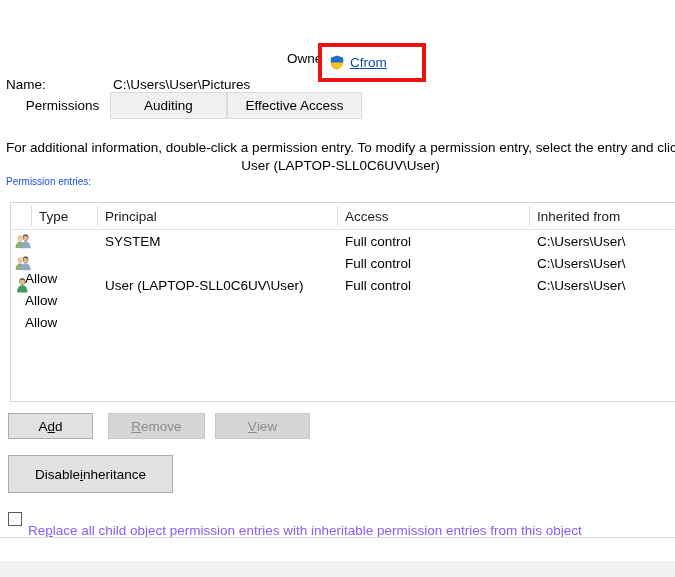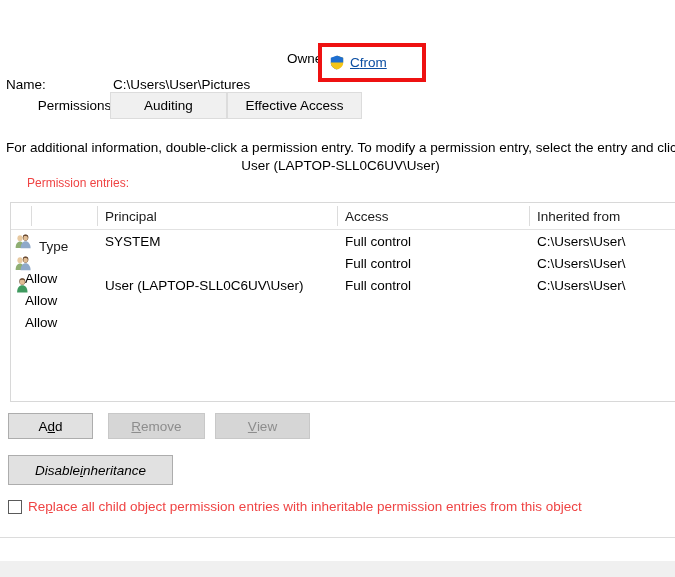--- a/index.html
+++ b/index.html
@@ -114,21 +114,21 @@
   .tab.inactive {
     background: #f0f0f0;
     border: 1px solid #dcdcdc;
     border-bottom: 1px solid #dcdcdc;
   }
   .tab.active {
     background: #ffffff;
     border: none;
     font-weight: 400;
   }
-  .tab-permissions { left: 16px;   width: 110px; padding-left: 7px; }
+  .tab-permissions { left: 4px;   width: 110px; padding-left: 7px; }
   .tab-auditing    { left: 110px; width: 117px; }
   .tab-effective   { left: 227px; width: 135px; }
 
   .tab-underline {
     position: absolute;
     left: 0;
     top: 118px;
     width: 110px;
     height: 1px;
     background: #ffffff;
@@ -142,23 +142,22 @@
     width: 690px;
     font-size: 13.5px;
     color: #000;
     white-space: nowrap;
     overflow: hidden;
   }
   .entries-label {
     position: absolute;
     left: 6px;
     top: 176px;
-    font-size: 12px;
-    color: #ef4444;
-    margin-left: 21px;
+    font-size: 10px;
+    color: #1d4ed8;
   }
 
   
   .list-box {
     position: absolute;
     left: 10px;
     top: 202px;
     width: 672px;
     height: 200px;
     background: #ffffff;
@@ -185,21 +184,21 @@
     white-space: nowrap;
     cursor: default;
   }
   .hdr-sep {
     position: absolute;
     top: 3px;
     width: 1px;
     height: 20px;
     background: #dcdcdc;
   }
-  .hdr-type      { left: 20px;  width: 66px; margin-top: 30px; }
+  .hdr-type      { left: 20px;  width: 66px; }
   .hdr-principal { left: 86px;  width: 240px; }
   .hdr-access    { left: 326px; width: 190px; }
   .hdr-inherited { left: 518px; width: 154px; }
 
   .sep-1 { left: 20px;  }
   .sep-2 { left: 86px;  }
   .sep-3 { left: 326px; }
   .sep-4 { left: 518px; }
 
   .list-rows {
@@ -253,21 +252,21 @@
   .btn.disabled {
     color: #8d8d8d;
     border-color: #c8c8c8;
     background: #d6d6d6;
   }
   .btn .accel { text-decoration: underline; }
 
   .btn-add     { left: 8px;   top: 413px; width: 85px;  height: 26px; }
   .btn-remove  { left: 108px; top: 413px; width: 97px;  height: 26px; }
   .btn-view    { left: 215px; top: 413px; width: 95px;  height: 26px; }
-  .btn-disable { left: 8px;   top: 455px; width: 165px; height: 30px; font-style: italic; }
+  .btn-disable { left: 8px;   top: 455px; width: 165px; height: 38px; }
 
   
   .check-row {
     position: absolute;
     left: 8px;
     top: 499px;
     display: flex;
     align-items: center;
   }
   .checkbox {
@@ -275,23 +274,24 @@
     height: 14px;
     flex: 0 0 14px;
     border: 1px solid #5a5a5a;
     background: #ffffff;
     box-sizing: border-box;
     margin-right: 6px;
     cursor: pointer;
   }
   .check-label {
     font-size: 13.5px;
-    color: #ef4444;
+    color: #8b5cf6;
     white-space: nowrap;
     cursor: default;
+    margin-top: 24px;
   }
   .check-label .accel { text-decoration: underline; }
 
   
   .footer-divider {
     position: absolute;
     left: 0;
     top: 537px;
     width: 675px;
     height: 1px;

